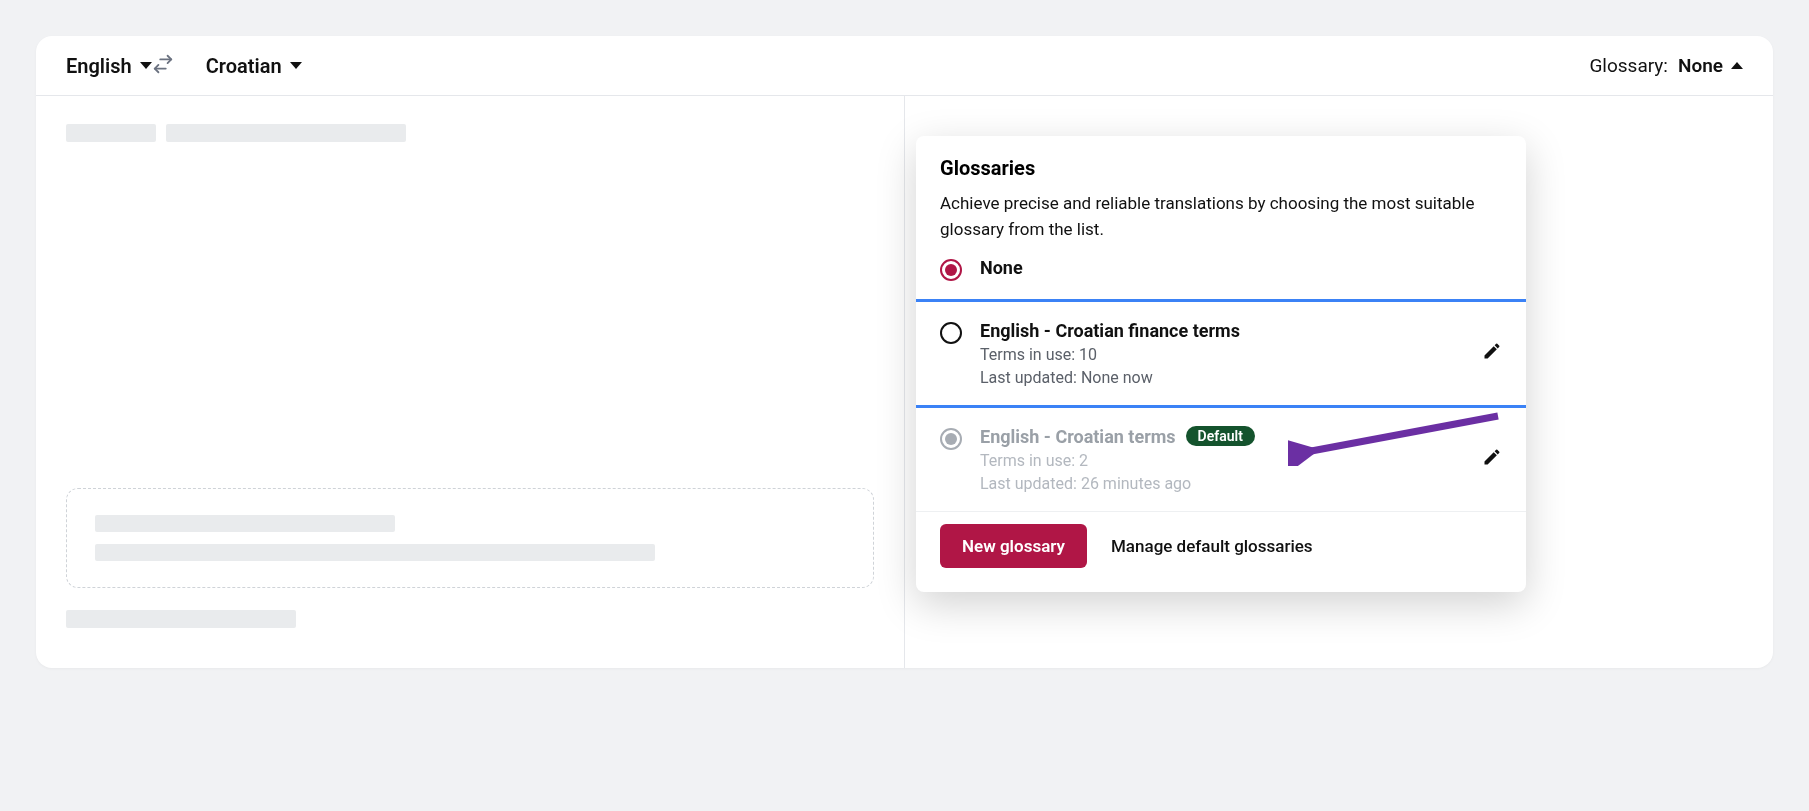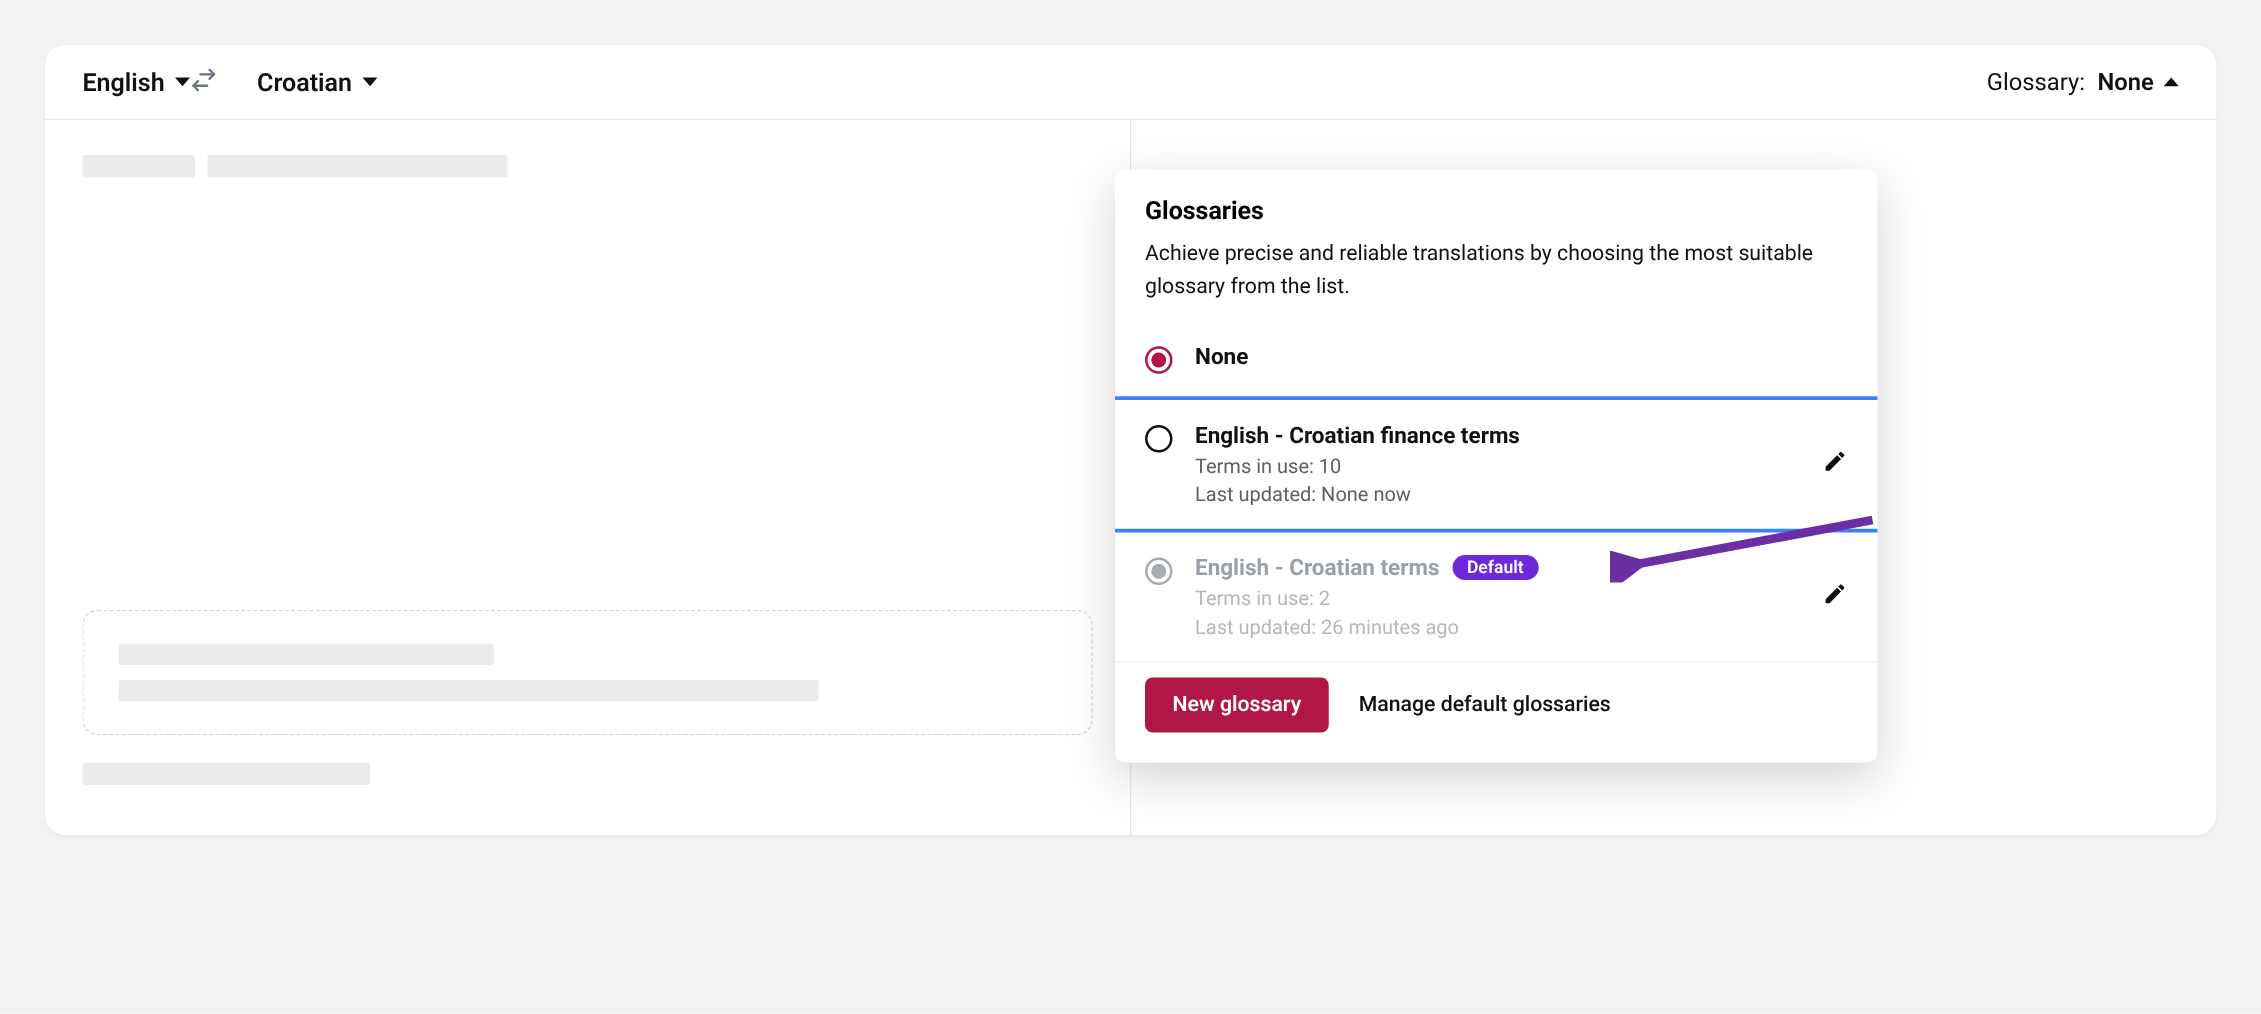--- a/index.html
+++ b/index.html
@@ -19,37 +19,37 @@
   .skel{background:#e9ebed;border-radius:2px;height:18px;margin-bottom:12px}
   .s1{width:90px;display:inline-block;margin-right:10px}
   .s2{width:240px;display:inline-block}
   .dashed{border:1px dashed #cfd3d8;border-radius:12px;padding:26px 28px;margin-top:330px}
   .dashed .skel{height:17px}
   .dashed .ds1{width:300px}
   .dashed .ds2{width:560px;margin-bottom:0}
   .after{margin-top:22px}
   .after .skel{width:230px}
   .right{flex:1;padding:28px 30px;position:relative}
-  .panel{position:absolute;top:100px;left:856px;width:610px;background:#fff;border-radius:8px;box-shadow:0 12px 40px rgba(0,0,0,.18);padding:20px 0 24px;z-index:10}
+  .panel{position:absolute;top:100px;left:880px;width:610px;background:#fff;border-radius:8px;box-shadow:0 12px 40px rgba(0,0,0,.18);padding:20px 0 24px;z-index:10}
   .panel-pad{padding:0 24px}
   .panel h2{font-size:20px;font-weight:700;margin-bottom:10px}
-  .panel p.desc{font-size:17px;color:#111;line-height:1.55;margin-bottom:20px}
+  .panel p.desc{font-size:17px;color:#111;line-height:1.55;margin-bottom:2px}
   .opt{display:flex;align-items:flex-start;gap:18px;padding:18px 24px;border-top:3px solid #3b82f6}
   .opt.first{border-top:none;padding-top:12px}
   .radio{width:22px;height:22px;border:2px solid #111;border-radius:50%;flex-shrink:0;margin-top:2px;position:relative;cursor:pointer}
   .radio.sel{border-color:#b01646}
   .radio.sel::after{content:"";position:absolute;inset:3px;background:#b01646;border-radius:50%}
   .radio.dis{border-color:#a7acb3}
   .radio.dis::after{content:"";position:absolute;inset:3px;background:#a7acb3;border-radius:50%}
   .opt .info{flex:1}
   .opt .title{font-size:18px;font-weight:700;color:#111;display:flex;align-items:center;gap:10px}
   .opt.diso .title{color:#9aa0a7}
   .opt .meta{font-size:16px;color:#5b6069;margin-top:4px}
   .opt.diso .meta{color:#b3b8bf}
-  .badge{background:#6d28d9;color:#fff;font-size:14px;font-weight:600;padding:2px 12px;border-radius:14px}
+  .badge{background:#14532d;color:#fff;font-size:14px;font-weight:600;padding:2px 12px;border-radius:14px}
   .edit{margin-left:auto;align-self:center;cursor:pointer}
   .panel-actions{padding:12px 24px 0;border-top:1px solid #eef0f2;display:flex;align-items:center;gap:24px}
   .btn-primary{background:#b01646;color:#fff;border:none;font-size:17px;font-weight:600;padding:12px 22px;border-radius:6px;cursor:pointer}
   .link{font-size:17px;color:#111;font-weight:500;cursor:pointer}
   .arrow{position:absolute;top:370px;left:1252px;z-index:11;pointer-events:none}
 </style>
 </head>
 <body>
 
 <div class="card">

